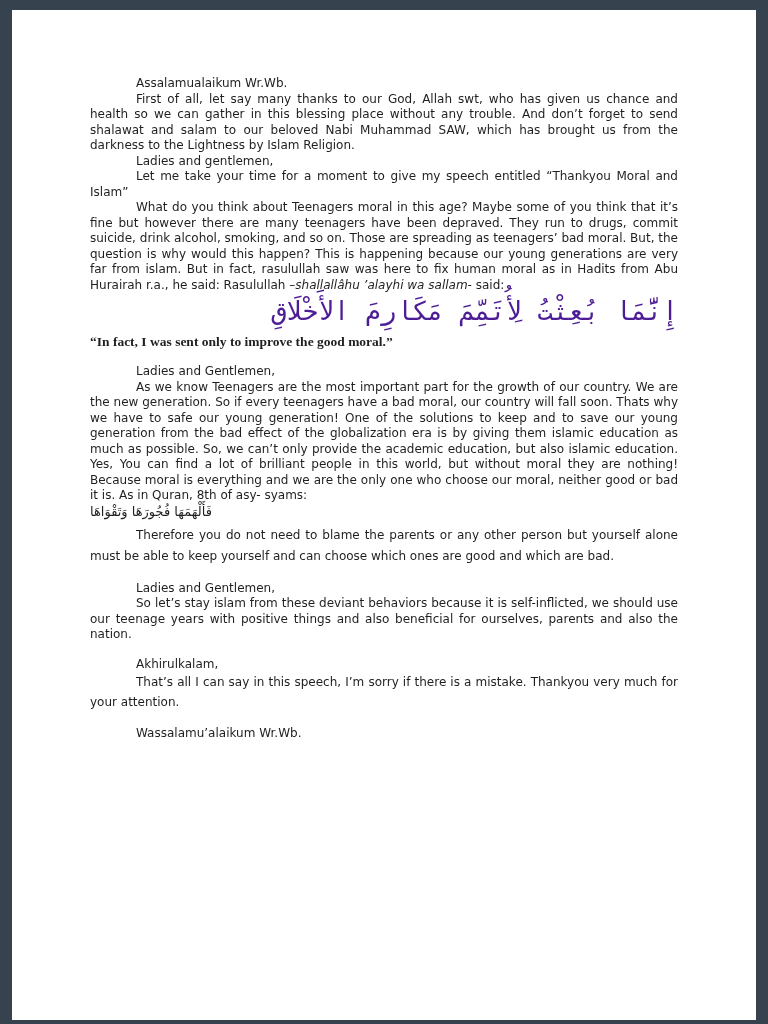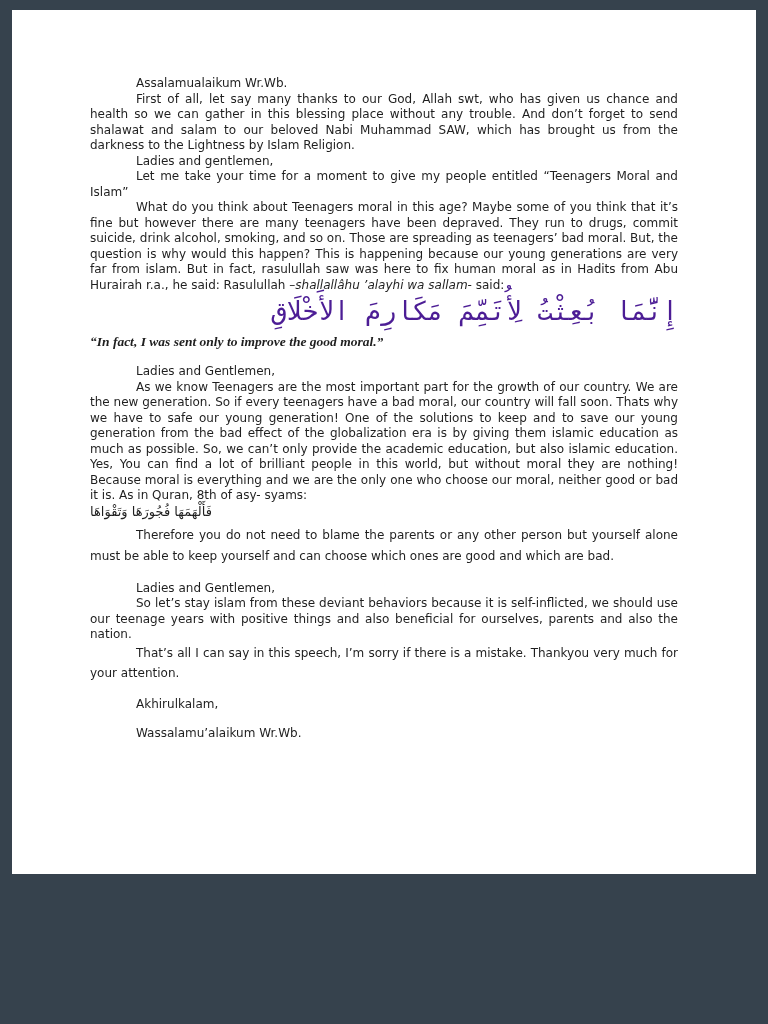--- a/index.html
+++ b/index.html
@@ -9,21 +9,21 @@
     height: 1024px;
     background: #36424d;
     overflow: hidden;
     position: relative;
   }
   .paper {
     position: absolute;
     left: 12px;
     top: 10px;
     width: 744px;
-    height: 864px;
+    height: 1010px;
     background: #ffffff;
     padding: 66px 78px 8px 78px;
     color: #1f1f1f;
     font-family: "DejaVu Sans", "Liberation Sans", sans-serif;
     font-size: 12px;
     line-height: 15.5px;
   }
   p { margin: 0; text-align: justify; }
   .indent { text-indent: 46px; }
   .gap { margin-top: 14px; }
@@ -31,21 +31,20 @@
     font-size: 26px;
     line-height: 36px;
     direction: rtl;
     text-align: right;
     margin-top: 2px;
     color: #4c1d95;
     font-family: Liberation Mono, monospace;
   }
   .translation {
     font-family: "Liberation Serif", "DejaVu Serif", serif;
-    font-style: italic;
     font-weight: bold;
     font-size: 13.5px;
     line-height: 17px;
     text-align: left;
     margin-top: 2px;
   }
   .arabic-small {
     font-size: 13px;
     line-height: 16px;
     direction: rtl;
@@ -60,21 +59,21 @@
 <body>
 
 <div class="paper">
 
   <p class="indent">Assalamualaikum Wr.Wb.</p>
 
   <p class="indent">First of all, let say many thanks to our God, Allah swt, who has given us chance and health so we can gather in this blessing place without any trouble. And don’t forget to send shalawat and salam to our beloved Nabi Muhammad SAW, which has brought us from the darkness to the Lightness by Islam Religion.</p>
 
   <p class="indent">Ladies and gentlemen,</p>
 
-  <p class="indent">Let me take your time for a moment to give my people entitled “Teenagers Moral and Islam”</p>
+  <p class="indent">Let me take your time for a moment to give my speech entitled “Thankyou Moral and Islam”</p>
 
 
   <p class="indent"><span>What do you think about Teenagers moral in this age? Maybe some of you think that it’s fine but however there are many teenagers have been depraved. They run to drugs, commit suicide, drink alcohol, smoking, and so on. Those are spreading as teenagers’ bad moral. But, the question is why would this happen? This is happening because our young generations are very far from islam. But in fact, rasulullah saw was here to fix human moral as in Hadits from Abu Hurairah r.a., he said: Rasulullah –</span><em>shallallâhu ’alayhi wa sallam</em><span>- said:</span></p>
 
   <p class="arabic-large">إِنَّمَا بُعِثْتُ لِأُتَمِّمَ مَكَارِمَ الأَخْلَاقِ</p>
 
   <p class="translation">“In fact, I was sent only to improve the good moral.”</p>
 
   <p class="indent gap">Ladies and Gentlemen,</p>
 
@@ -82,19 +81,19 @@
 
   <p class="arabic-small">فَأَلْهَمَهَا فُجُورَهَا وَتَقْوَاهَا</p>
 
 
   <p class="indent loose">Therefore you do not need to blame the parents or any other person but yourself alone must be able to keep yourself and can choose which ones are good and which are bad.</p>
 
   <p class="indent gap">Ladies and Gentlemen,</p>
 
   <p class="indent">So let’s stay islam from these deviant behaviors because it is self-inflicted, we should use our teenage years with positive things and also beneficial for ourselves, parents and also the nation.</p>
 
+  <p class="indent gap">Akhirulkalam,</p>
+
   <p class="indent loose2">That’s all I can say in this speech, I’m sorry if there is a mistake. Thankyou very much for your attention.</p>
-
-  <p class="indent gap">Akhirulkalam,</p>
 
   <p class="indent gap">Wassalamu’alaikum Wr.Wb.</p>
 
 </div>
 
 </body></html>

